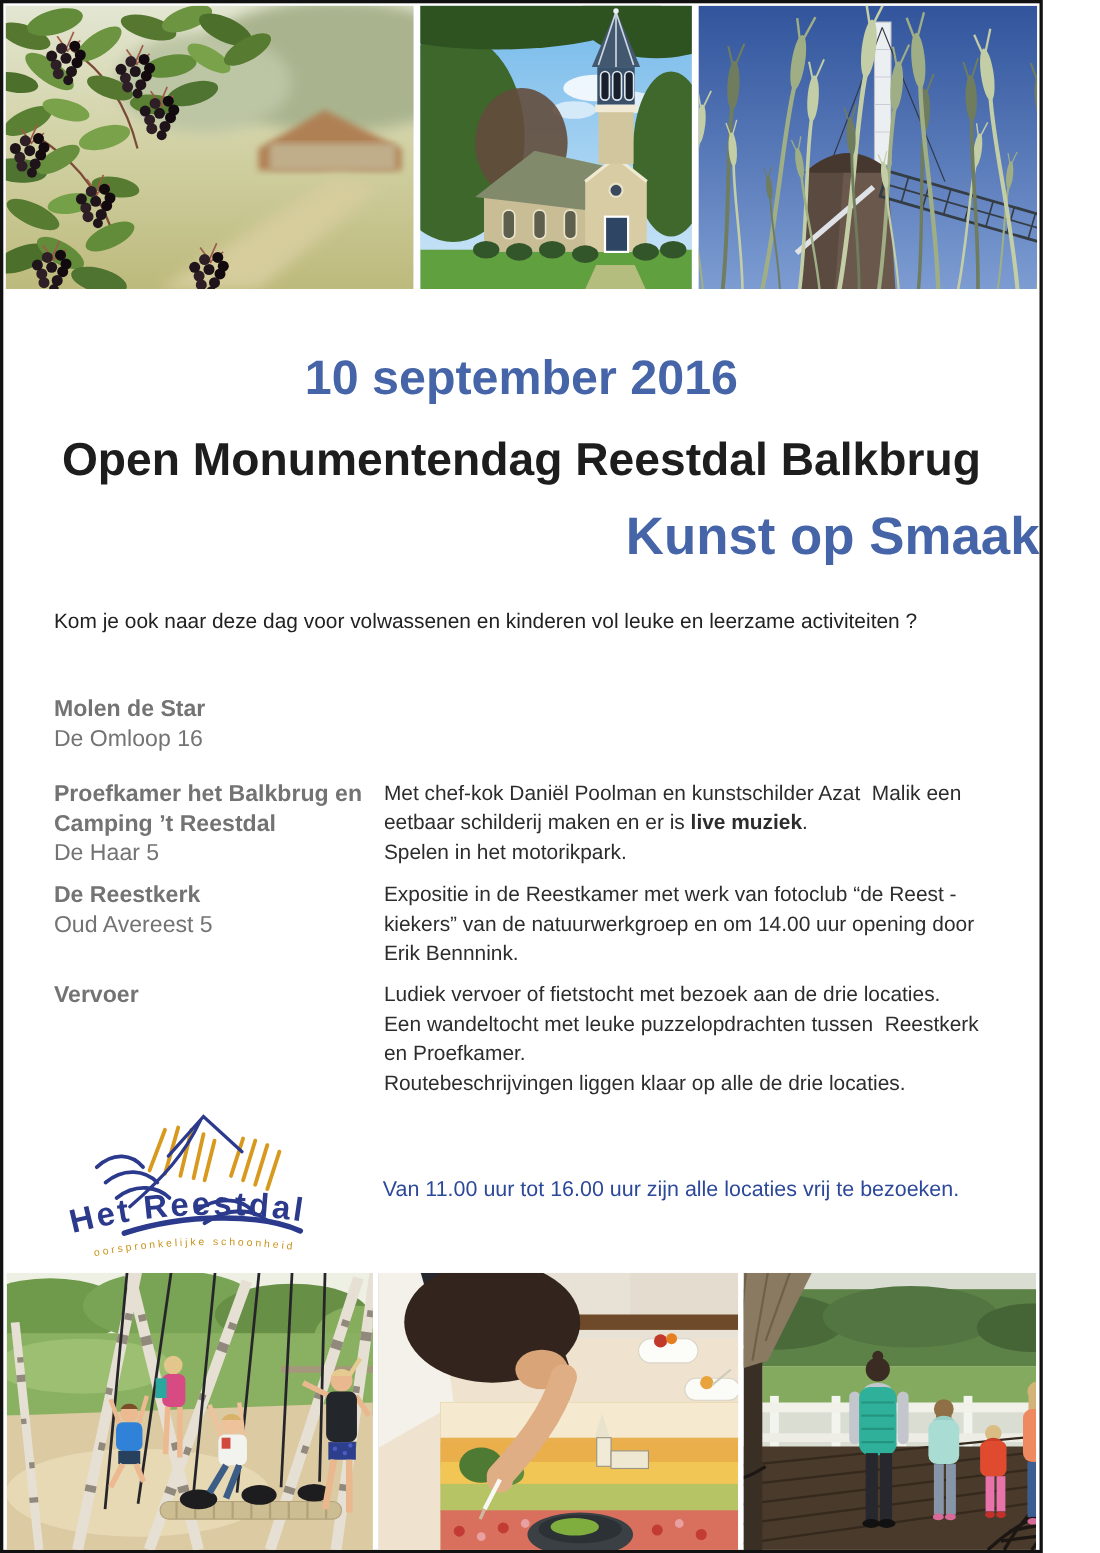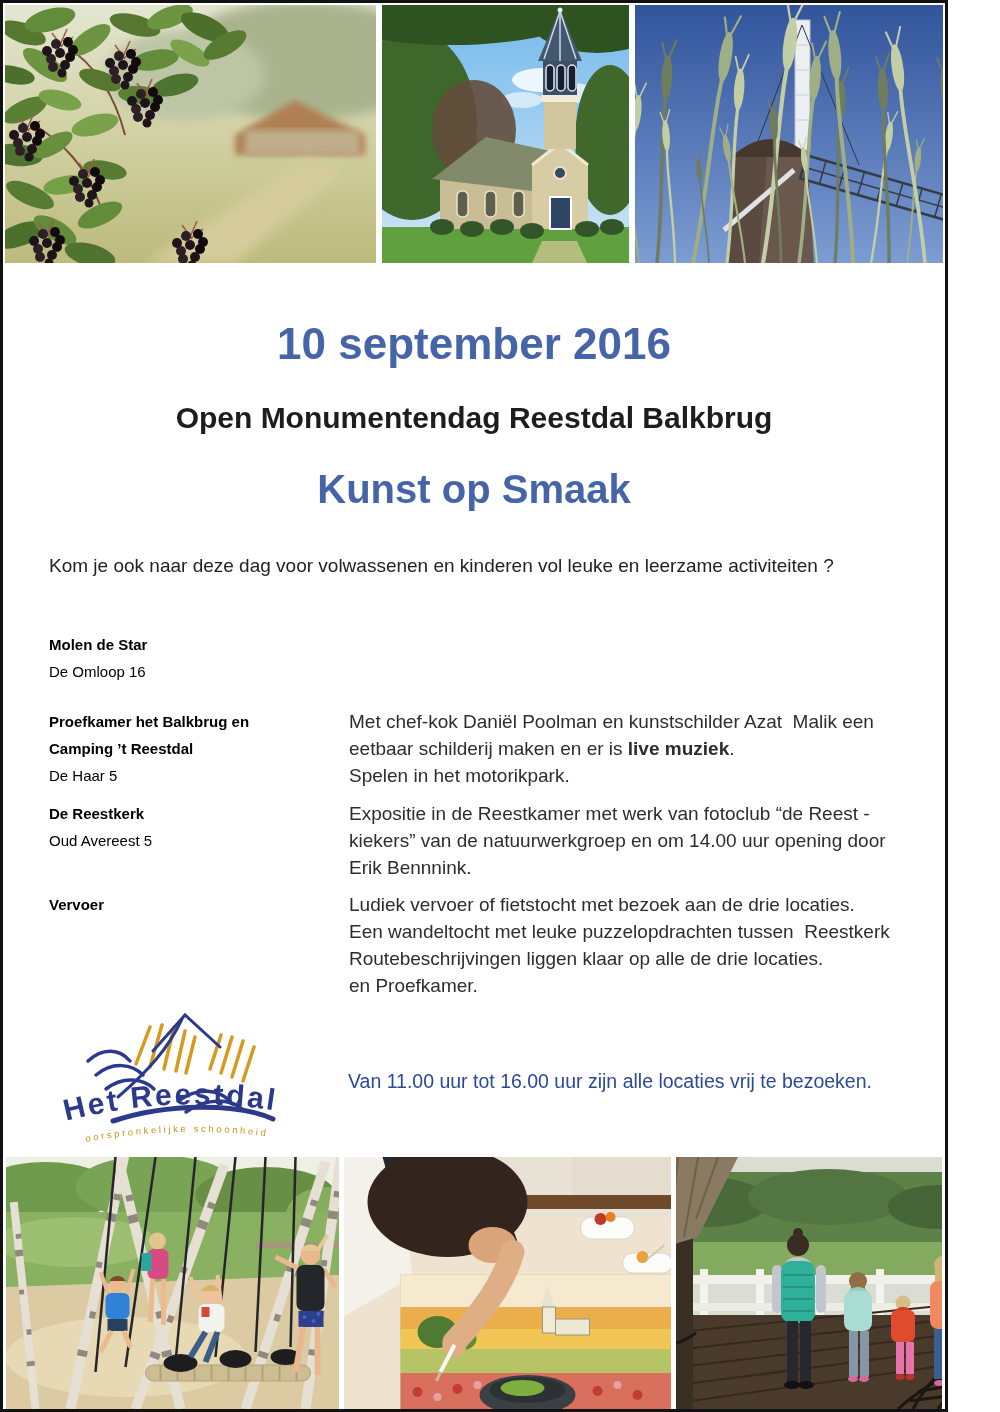--- a/index.html
+++ b/index.html
@@ -23,29 +23,29 @@
   }
   .photo-row{display:flex;overflow:hidden;}
   .photo-row.top{margin:2px 2px 0 2px;height:258px;gap:6px;}
   .photo-row.bottom{position:absolute;left:3px;right:3px;bottom:0;height:252px;gap:5px;}
   .photo{overflow:hidden;flex:0 0 auto;background:#ddd;}
   .photo svg{display:block;width:100%;height:100%;}
   .ph-t1{width:371px;} .ph-t2{width:247px;} .ph-t3{flex:1 1 auto;}
   .ph-b1{width:333px;} .ph-b2{width:327px;} .ph-b3{flex:1 1 auto;}
 
   .date-title{margin:56px 0 0;font-size:44px;line-height:50px;font-weight:bold;color:var(--heading-blue);text-align:center;}
-  .event-title{margin:26px 0 0;font-size:30px;line-height:46px;font-weight:bold;color:var(--title-dark);text-align:center;}
-  .theme-title{margin:24px 0 0;font-size:40px;line-height:48px;font-weight:bold;color:var(--heading-blue);text-align:center;}
+  .event-title{margin:26px 0 0;font-size:42px;line-height:46px;font-weight:bold;color:var(--title-dark);text-align:center;}
+  .theme-title{margin:24px 0 0;font-size:48px;line-height:48px;font-weight:bold;color:var(--heading-blue);text-align:right;}
   .intro{margin:40px 40px 0 46px;font-size:19px;line-height:26px;font-weight:normal;color:#222;}
 
   .locations{margin:52px 30px 0 46px;}
   .loc-row{display:flex;margin-bottom:10px;}
   .loc-row:first-child{margin-bottom:23px;}
   .loc-row:nth-child(2){margin-bottom:11px;}
-  .loc-label{width:300px;flex:0 0 300px;font-size:15px;line-height:27px;color:#000000;}
+  .loc-label{width:300px;flex:0 0 300px;font-size:21px;line-height:27px;color:#737373;}
   .loc-name{font-weight:bold;}
   .loc-desc{flex:1;font-size:19px;line-height:27px;color:var(--body-text);white-space:pre-wrap;}
 
   .footer-row{display:flex;align-items:center;margin:0 30px 0 55px;}
   .logo-box{width:250px;height:135px;flex:0 0 250px;}
   .closing{margin:10px 0 0 40px;font-size:19.5px;font-weight:normal;color:var(--closing-blue);}
 </style>
 </head>
 <body>
 
@@ -281,21 +281,21 @@
         <div class="loc-label">
           <div class="loc-name">De Reestkerk</div>
           <div class="loc-address">Oud Avereest 5</div>
         </div>
         <div class="loc-desc"><div class="desc-line"><span>Expositie in de Reestkamer met werk van fotoclub “de Reest -</span></div><div class="desc-line"><span>kiekers” van de natuurwerkgroep en om 14.00 uur opening door</span></div><div class="desc-line"><span>Erik Bennnink.</span></div></div>
       </div>
       <div class="loc-row">
         <div class="loc-label">
           <div class="loc-name">Vervoer</div>
         </div>
-        <div class="loc-desc"><div class="desc-line"><span>Ludiek vervoer of fietstocht met bezoek aan de drie locaties.</span></div><div class="desc-line"><span>Een wandeltocht met leuke puzzelopdrachten tussen  Reestkerk</span></div><div class="desc-line"><span>Routebeschrijvingen liggen klaar op alle de drie locaties.</span></div><div class="desc-line"><span>en Proefkamer.</span></div></div>
+        <div class="loc-desc"><div class="desc-line"><span>Ludiek vervoer of fietstocht met bezoek aan de drie locaties.</span></div><div class="desc-line"><span>Een wandeltocht met leuke puzzelopdrachten tussen  Reestkerk</span></div><div class="desc-line"><span>en Proefkamer.</span></div><div class="desc-line"><span>Routebeschrijvingen liggen klaar op alle de drie locaties.</span></div></div>
       </div>
     </div>
 
   <div class="footer-row">
     <div class="logo-box">
       <svg viewBox="0 0 250 140">
         <defs>
           <path id="arcMain" d="M8,112 Q125,82 242,106" fill="none"></path>
           <path id="arcTag" d="M28,133 Q125,115 222,129" fill="none"></path>
         </defs>

